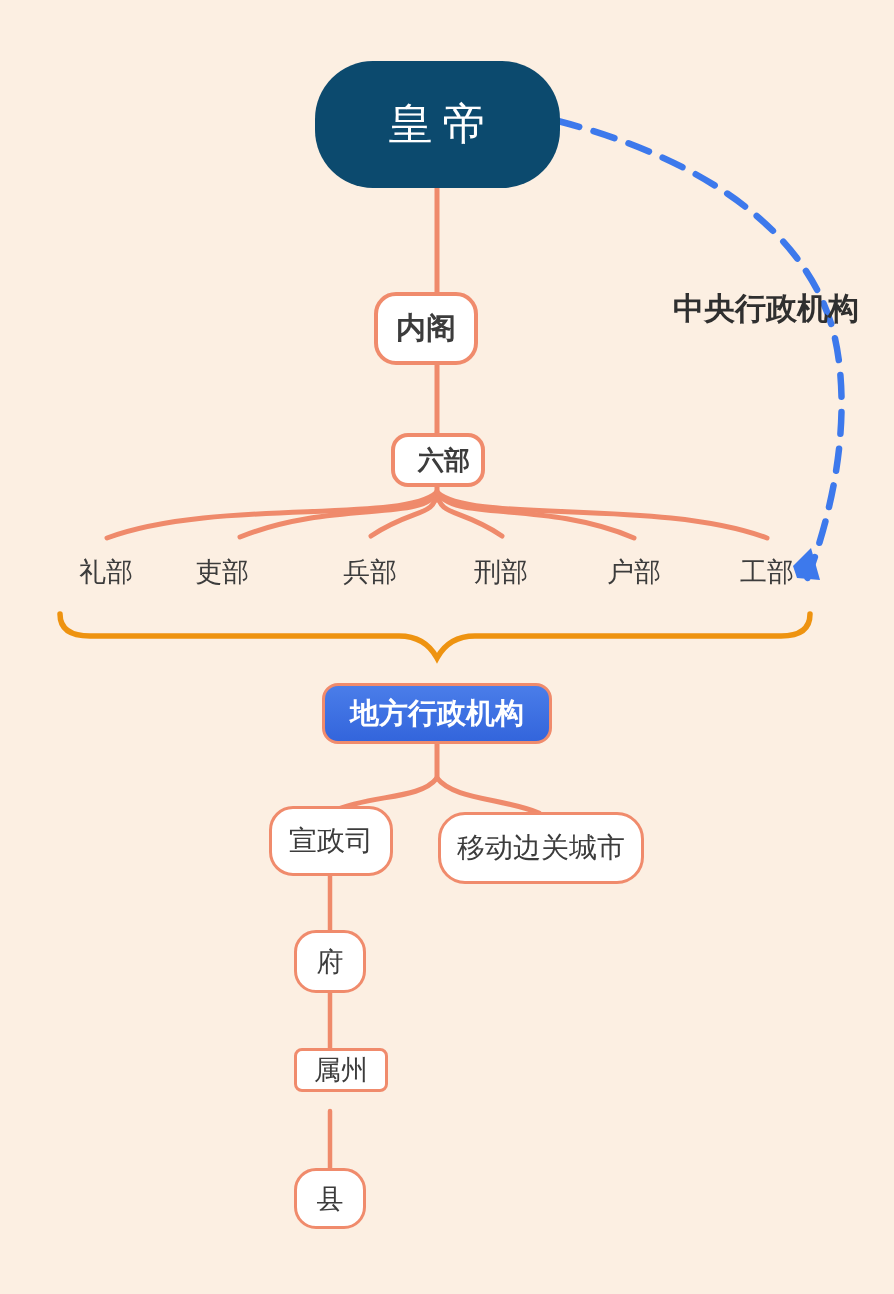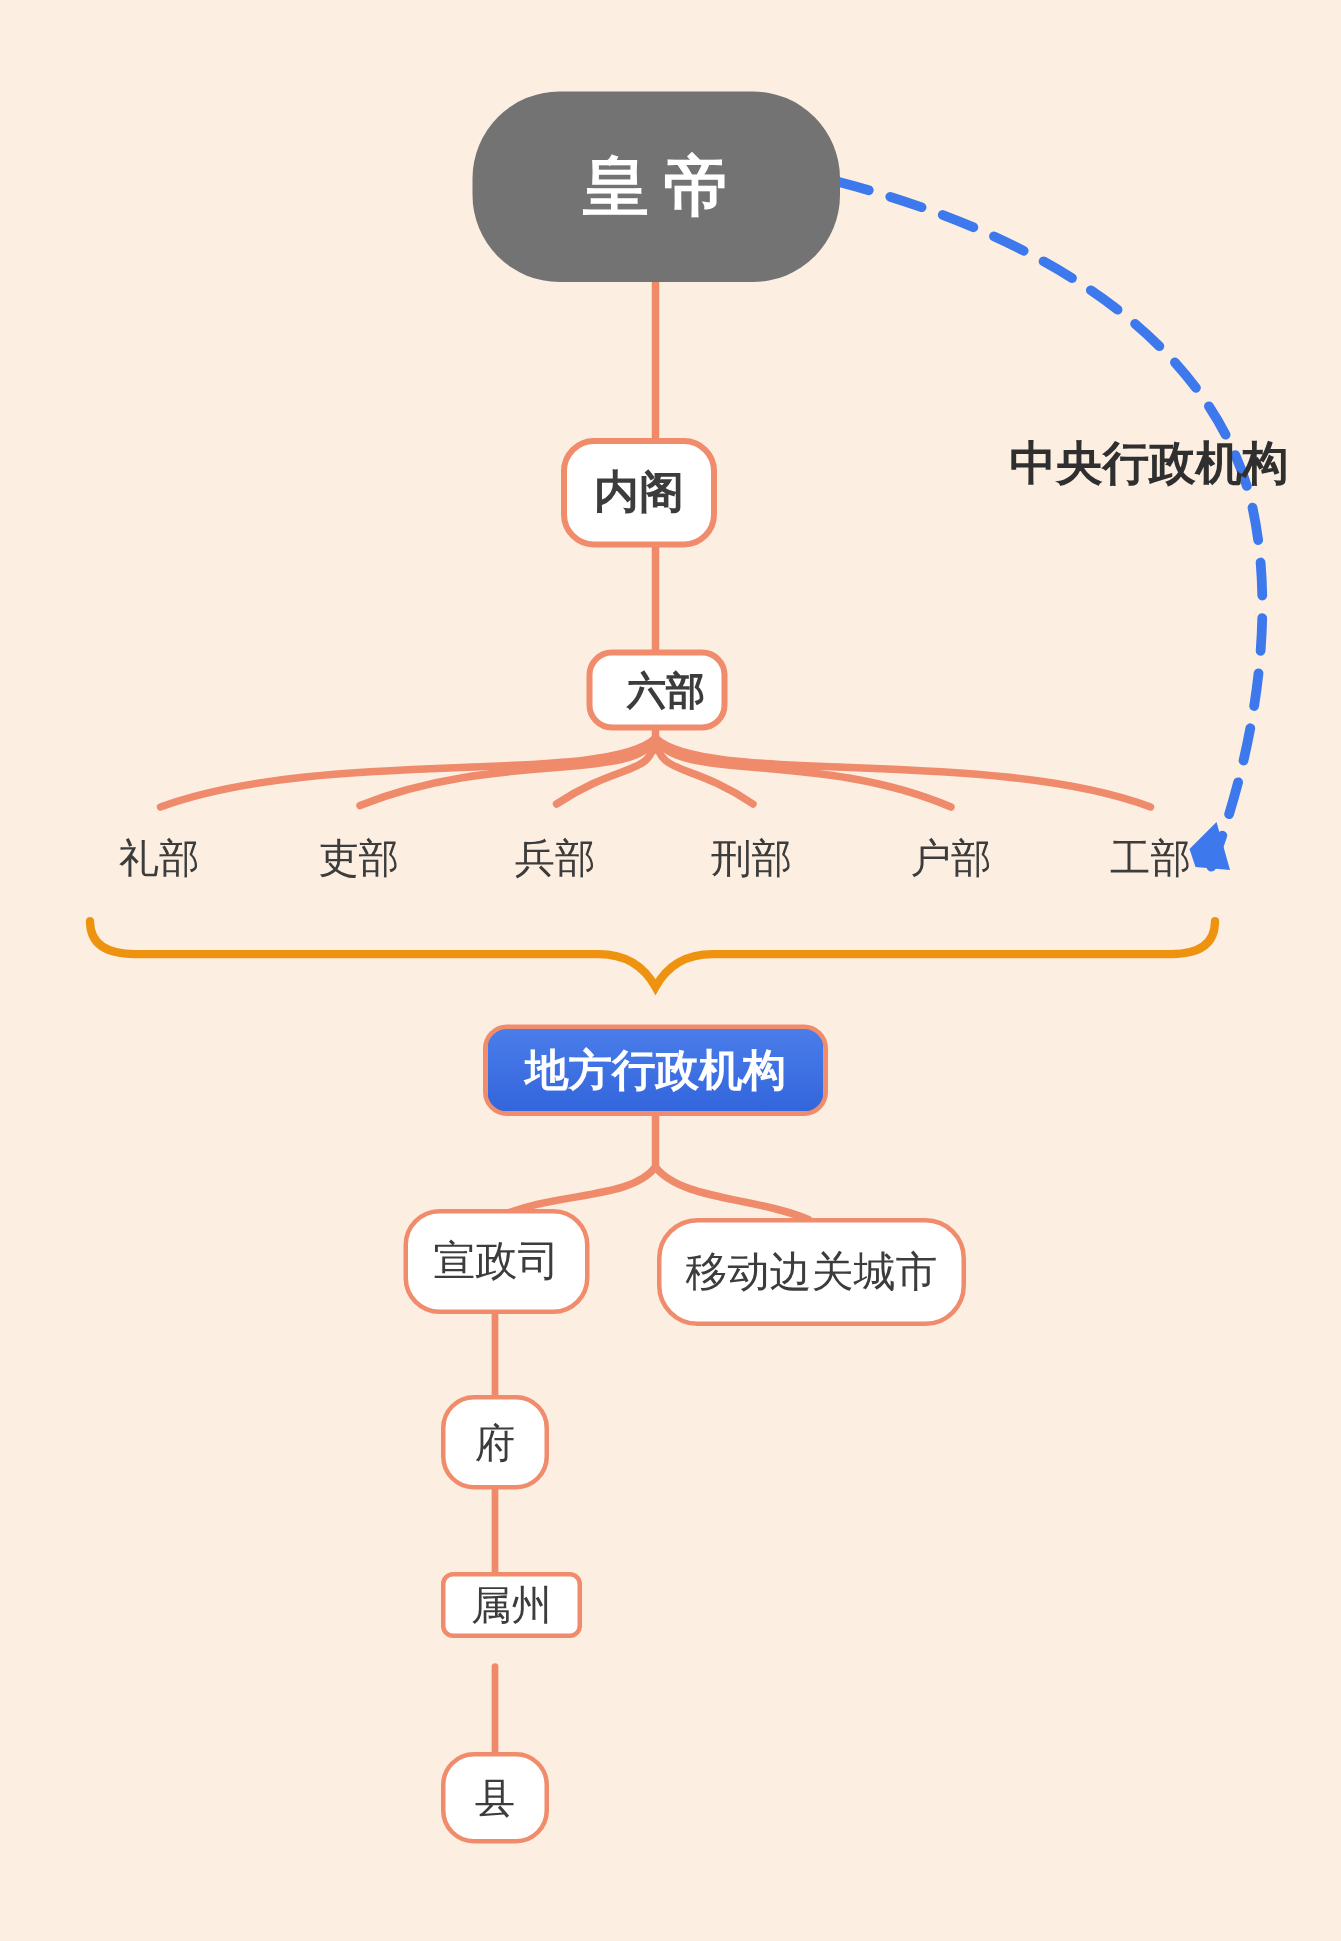--- a/index.html
+++ b/index.html
@@ -28,25 +28,25 @@
     align-items: center;
     justify-content: center;
     box-sizing: border-box;
     z-index: 2;
     color: #3C3C3C;
     white-space: nowrap;
   }
   .emperor-node {
     left: 315px; top: 61px;
     width: 245px; height: 127px;
-    background: #737373;
+    background: #0c4a6e;
     border-radius: 58px;
     color: #FFFFFF;
     font-size: 44px;
-    font-weight: bold;
+    font-weight: normal;
     letter-spacing: 10px;
     text-indent: 10px;
   }
   .white-box {
     background: #FFFFFF;
     border: 4px solid #F08B6C;
   }
   .cabinet-node {
     left: 374px; top: 292px;
     width: 104px; height: 73px;
@@ -146,21 +146,21 @@
 
   <div class="node white-box cabinet-node">
     <span>内阁</span>
   </div>
 
   <div class="node white-box six-node">
     <span>六部</span>
   </div>
 
   <div class="ministry-label" style="left:106px">礼部</div>
-  <div class="ministry-label" style="left:239px">吏部</div>
+  <div class="ministry-label" style="left:222px">吏部</div>
   <div class="ministry-label" style="left:370px">兵部</div>
   <div class="ministry-label" style="left:501px">刑部</div>
   <div class="ministry-label" style="left:634px">户部</div>
   <div class="ministry-label" style="left:767px">工部</div>
 
   <div class="central-label">中央行政机构</div>
 
   <div class="node local-node">
     <span>地方行政机构</span>
   </div>

